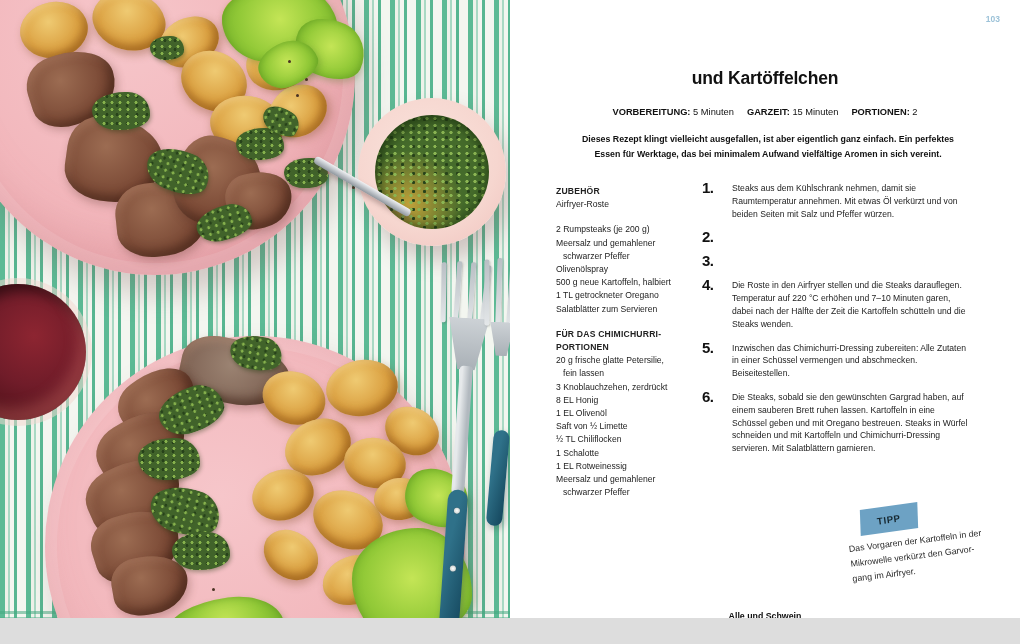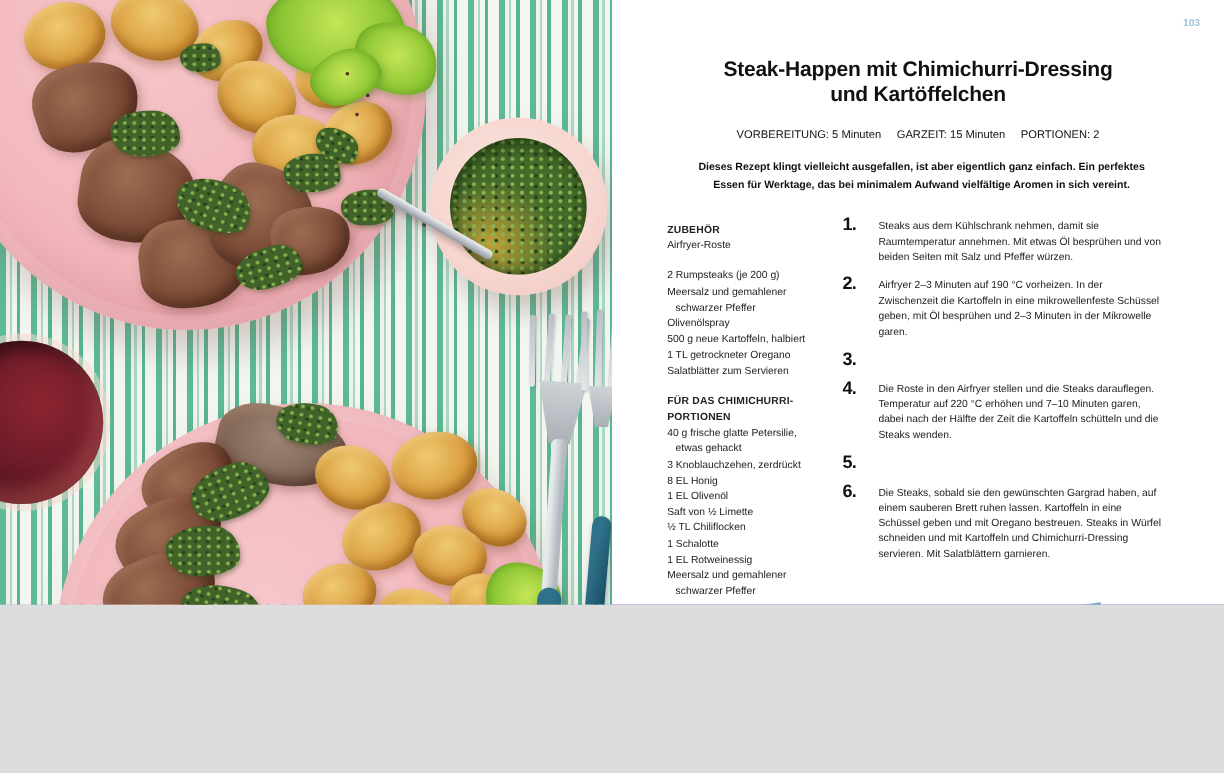--- a/index.html
+++ b/index.html
@@ -1,16 +1,16 @@
 <!DOCTYPE html>
 <html><head>
 <meta charset="utf-8">
 <style>
   html,body{margin:0;padding:0;background:#dddddd;font-family:"Liberation Sans",sans-serif;}
-  .canvas{position:relative;width:1020px;height:504px;background:#4c1d95;overflow:hidden;margin:0 auto;}
+  .canvas{position:relative;width:1020px;height:618px;background:#c4b5fd;overflow:hidden;margin:0 auto;}
 
   
   .photo{position:absolute;left:0;top:0;width:510px;height:644px;overflow:hidden;
     background-color:#f3f6f0;
     background-image:repeating-linear-gradient(90deg,
       #5cba95 0px,#5cba95 5px,
       #eef2ea 5px,#eef2ea 8px,
       #a9d9c4 8px,#a9d9c4 10px,
       #f3f6f0 10px,#f3f6f0 14px,
       #57b691 14px,#57b691 17px,
@@ -61,21 +61,21 @@
   .fshaft{position:absolute;border-radius:4px;background:linear-gradient(90deg,#e6e9eb 20%,#b2b9bf 80%);}
   .fhandle{position:absolute;border-radius:10px;background:linear-gradient(100deg,#2f7189 30%,#14465c 100%);box-shadow:2px 3px 6px rgba(60,80,80,.4);}
   .rivet{position:absolute;width:6px;height:6px;border-radius:50%;background:radial-gradient(circle,#ffffff 0%,#cfd4d2 70%);box-shadow:0 0 1px #44555a;}
 
   
   .page-right{position:absolute;left:510px;top:0;width:510px;height:644px;background:#ffffff;color:#1a1a1a;}
   .page-num{position:absolute;top:14px;right:20px;font-size:8.5px;font-weight:700;color:#9cc2d8;}
   .title{position:absolute;top:47px;left:0;width:510px;margin:0;text-align:center;
     font-size:17.5px;line-height:21px;font-weight:700;letter-spacing:-0.2px;color:#111;}
   .meta{position:absolute;top:107px;left:0;width:510px;text-align:center;font-size:9.3px;color:#111;}
-  .meta b{font-weight:400;}
+  .meta b{font-weight:700;}
   .meta-item + .meta-item{margin-left:13px;}
   .intro{position:absolute;top:132px;left:58px;width:400px;margin:0;text-align:center;
     font-size:8.8px;font-weight:700;line-height:14.5px;color:#111;}
   .col-ing{position:absolute;left:46px;top:185px;width:142px;font-size:8.6px;line-height:13.2px;color:#222;}
   .col-ing .h{font-weight:700;letter-spacing:.2px;white-space:nowrap;}
   .col-ing .l{white-space:nowrap;}
   .col-ing .ind{padding-left:7px;}
   .col-ing .gap{height:12px;}
   .col-steps{position:absolute;left:192px;top:181px;width:268px;}
   .step{display:flex;margin-bottom:10px;}
@@ -192,21 +192,21 @@
       <div class="tine" style="left:14px;top:0px;height:70px;"></div>
       <div class="tine" style="left:26px;top:2px;height:68px;transform:rotate(2deg);"></div>
       <div class="fneck" style="left:6px;top:64px;width:30px;height:34px;clip-path:polygon(10% 0,90% 0,68% 100%,32% 100%);"></div>
       <div class="fhandle" style="left:14px;top:172px;width:16px;height:96px;transform:rotate(3deg);"></div>
     </div>
   </div>
 
   <div class="page-right">
     <div class="page-num">103</div>
 
-    <h1 class="title"><span>Steak-Happen mit Chimichurri-Dressing</span><br><span>und Kartöffelchen</span></h1>
+    <h1 class="title"><br><span>und Kartöffelchen</span></h1>
 
     <div class="meta">
       <span class="meta-item"><b>VORBEREITUNG:</b> <span>5 Minuten</span></span><span class="meta-item"><b>GARZEIT:</b> <span>15 Minuten</span></span><span class="meta-item"><b>PORTIONEN:</b> <span>2</span></span>
     </div>
 
     <p class="intro">Dieses Rezept klingt vielleicht ausgefallen, ist aber eigentlich ganz einfach. Ein perfektes Essen für Werktage, das bei minimalem Aufwand vielfältige Aromen in sich vereint.</p>
 
     <div class="col-ing">
       <div class="h">ZUBEHÖR</div>
       <div class="l">Airfryer-Roste</div>
@@ -214,51 +214,51 @@
       <div class="l">2 Rumpsteaks (je 200 g)</div>
       <div class="l">Meersalz und gemahlener</div>
       <div class="l ind">schwarzer Pfeffer</div>
       <div class="l">Olivenölspray</div>
       <div class="l">500 g neue Kartoffeln, halbiert</div>
       <div class="l">1 TL getrockneter Oregano</div>
       <div class="l">Salatblätter zum Servieren</div>
       <div class="gap"></div>
       <div class="h">FÜR DAS CHIMICHURRI-</div>
       <div class="h">PORTIONEN</div>
-      <div class="l">40 g frische glatte Petersilie,</div>
-      <div class="l ind">etwas gehackt</div>
+      <div class="l">20 g frische glatte Petersilie,</div>
+      <div class="l ind">fein lassen</div>
       <div class="l">3 Knoblauchzehen, zerdrückt</div>
       <div class="l">8 EL Honig</div>
       <div class="l">1 EL Olivenöl</div>
       <div class="l">Saft von ½ Limette</div>
       <div class="l">½ TL Chiliflocken</div>
       <div class="l">1 Schalotte</div>
       <div class="l">1 EL Rotweinessig</div>
       <div class="l">Meersalz und gemahlener</div>
       <div class="l ind">schwarzer Pfeffer</div>
     </div>
 
     <div class="col-steps">
       <div class="step">
         <div class="step-num">1.</div>
-        <div class="step-text">Steaks aus dem Kühlschrank nehmen, damit sie Raumtemperatur annehmen. Mit etwas Öl besprühen und von beiden Seiten mit Salz und Pfeffer würzen.</div>
+        <div class="step-text">Steaks aus dem Kühlschrank nehmen, damit sie Raumtemperatur annehmen. Mit etwas Öl verkürzt und von beiden Seiten mit Salz und Pfeffer würzen.</div>
       </div>
       <div class="step">
         <div class="step-num">2.</div>
-        <div class="step-text">Airfryer 2–3 Minuten auf 190 °C vorheizen. In der Zwischenzeit die Kartoffeln in eine mikrowellenfeste Schüssel geben, mit Öl besprühen und 2–3 Minuten in der Mikrowelle garen.</div>
       </div>
       <div class="step">
         <div class="step-num">3.</div>
       </div>
       <div class="step">
         <div class="step-num">4.</div>
         <div class="step-text">Die Roste in den Airfryer stellen und die Steaks darauflegen. Temperatur auf 220 °C erhöhen und 7–10 Minuten garen, dabei nach der Hälfte der Zeit die Kartoffeln schütteln und die Steaks wenden.</div>
       </div>
       <div class="step">
         <div class="step-num">5.</div>
+        <div class="step-text">Inzwischen das Chimichurri-Dressing zubereiten: Alle Zutaten in einer Schüssel vermengen und abschmecken. Beiseitestellen.</div>
       </div>
       <div class="step">
         <div class="step-num">6.</div>
         <div class="step-text">Die Steaks, sobald sie den gewünschten Gargrad haben, auf einem sauberen Brett ruhen lassen. Kartoffeln in eine Schüssel geben und mit Oregano bestreuen. Steaks in Würfel schneiden und mit Kartoffeln und Chimichurri-Dressing servieren. Mit Salatblättern garnieren.</div>
       </div>
     </div>
 
     <div class="tip-box">
         <span>TIPP</span>
       </div>

